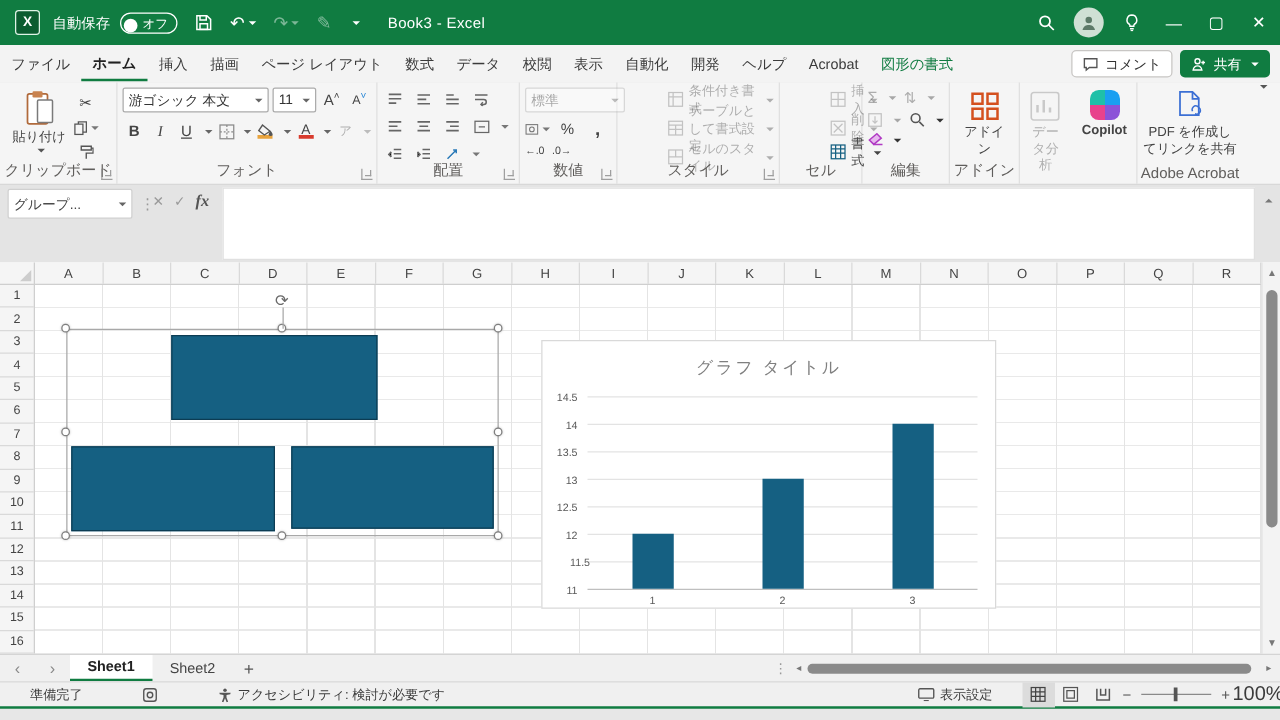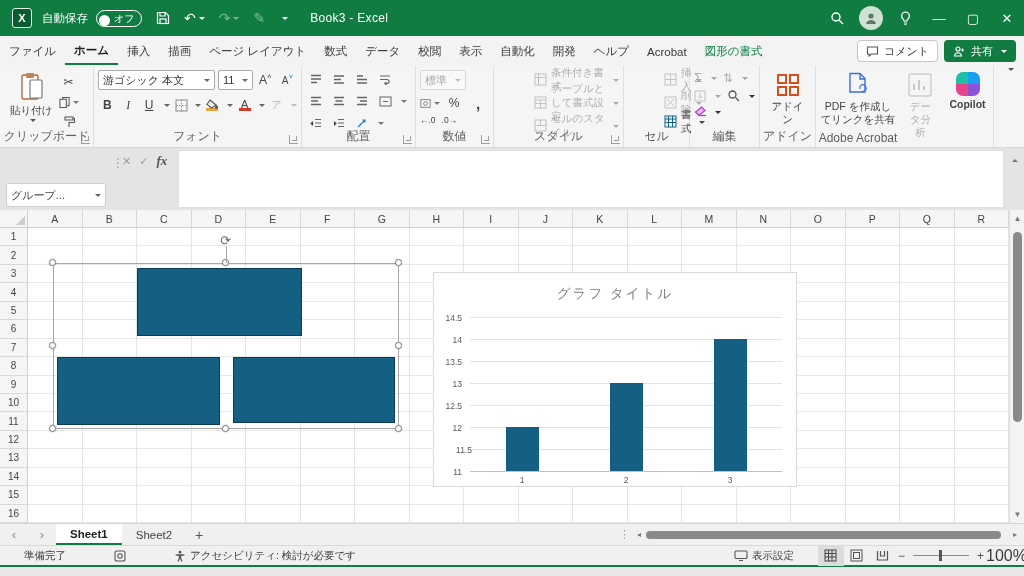--- a/index.html
+++ b/index.html
@@ -46,21 +46,21 @@
   select.rsel, .rsel { background:#fff; border:1px solid #ababab; border-radius:2px; font-size:11px; height:20px; display:flex; align-items:center; padding:0 4px; color:#333; justify-content:space-between; }
   .big-btn { display:flex; flex-direction:column; align-items:center; font-size:10.5px; color:#444; padding:2px 6px; }
   .stack-lbl { font-size:10.5px; margin-top:2px; text-align:center; line-height:1.25; }
   .txtbtn { display:flex; align-items:center; gap:4px; font-size:10.5px; height:19px; color:#444;padding-left:36px; }
   .ico12 { width:13px; height:13px; flex:none; }
   .bars { display:inline-block; }
   .redbar { display:block; height:3px; width:12px; margin-top:-1px; }
 
   
   #fbar { position:absolute; left:0; top:148px; width:1024px; height:62px; background:#e4e4e4; }
-  #namebox { position:absolute; left:6px; top:3px; width:100px; height:24px; background:#fff; border:1px solid #d0d0d0; border-radius:2px; display:flex; align-items:center; font-size:11px; color:#444; padding:0 4px;margin-top:32px; }
+  #namebox { position:absolute; left:6px; top:3px; width:100px; height:24px; background:#fff; border:1px solid #d0d0d0; border-radius:2px; display:flex; align-items:center; font-size:11px; color:#444; padding:0 4px; }
   #namebox .chev { margin-left:auto; color:#666; }
   #fbar-dots { position:absolute; left:112px; top:8px; color:#9a9a9a; font-size:12px; letter-spacing:0; }
   #fx-btns { position:absolute; left:122px; top:5px; display:flex; align-items:center; gap:8px; color:#9a9a9a; font-size:13px; }
   #fx-btns .fx { color:#555; font-style:italic; font-family:"Liberation Serif",serif; font-weight:bold; }
   #finput { position:absolute; left:178px; top:2px; width:826px; height:58px; background:#fff; border:1px solid #e0e0e0; }
   #fbar-collapse { position:absolute; right:6px; top:8px; color:#777; }
 
   
   #sheet { position:absolute; left:0; top:210px; width:1024px; height:313px; background:#fff; }
   #corner { position:absolute; left:0; top:0; width:28px; height:18px; background:#f5f5f5; border-right:1px solid #cfcfcf; border-bottom:1px solid #cfcfcf; }
@@ -360,21 +360,21 @@
             <path d="M2 9L9 2M6.5 2H9v2.5"></path>
           </svg>
         </span>
       <span class="chev" style="color:#777"></span>
     </div>
     <span class="rg-label">配置</span>
     <span class="launcher"></span>
   </div>
 
   <div class="rgroup" style="width:78px">
-    <div class="rsel dim" style="width:46px">
+    <div class="rsel dim" style="width:80px">
       <span>標準</span>
         <span class="chev" style="color:#666"></span>
     </div>
     <div class="rrow" style="gap:4px;margin-top:4px">
       <span class="rbtn mini">
           <svg width="13" height="11" viewBox="0 0 13 11" stroke="#777" stroke-width="1" fill="none">
             <rect x="1" y="1" width="11" height="9"></rect>
             <circle cx="6.5" cy="5.5" r="2.2"></circle>
           </svg>
           <span class="chev" style="color:#777"></span>
@@ -490,46 +490,46 @@
             <rect x="15" y="3" width="8" height="8"></rect>
             <rect x="3" y="15" width="8" height="8"></rect>
             <rect x="15" y="15" width="8" height="8"></rect>
           </g>
         </svg>
       <span class="stack-lbl">アドイン</span>
     </div>
     <span class="rg-label">アドイン</span>
   </div>
 
+  <div class="rgroup" style="width:94px">
+    <div style="display:flex;gap:4px;justify-content:center">
+      <div class="big-btn dim">
+        <svg width="26" height="26" viewBox="0 0 26 26" fill="none" stroke="#8a8a8a" stroke-width="1.3">
+            <rect x="2" y="2" width="22" height="22" rx="2"></rect>
+            <path d="M7 18v-6M12 18V8M17 18v-4" stroke-width="2"></path>
+          </svg>
+        <span class="stack-lbl">データ分析</span>
+      </div>
+      <div class="big-btn">
+        <span style="width:24px;height:24px;border-radius:7px;background:conic-gradient(#1a9ff1 0 25%,#8c52d8 25% 50%,#e8428c 50% 75%,#1fc0a8 75% 100%);display:block"></span>
+        <span class="stack-lbl" style="font-weight:bold">Copilot</span>
+      </div>
+    </div>
+  </div>
+
   <div class="rgroup" style="width:84px;border-right:none">
     <div class="big-btn" style="margin:0 auto">
       <svg width="24" height="26" viewBox="0 0 24 26" fill="none" stroke="#3b6fd4" stroke-width="1.4">
           <path d="M4 1.5h10l5 5V20H4z"></path>
           <path d="M14 1.5V7h5"></path>
           <path d="M14 17a3 3 0 0 1 4-4l2 2a3 3 0 0 1-4 4" stroke-width="1.2"></path>
         </svg>
       <span class="stack-lbl" style="width:76px">PDF を作成してリンクを共有</span>
     </div>
     <span class="rg-label">Adobe Acrobat</span>
-  </div>
-
-  <div class="rgroup" style="width:94px">
-    <div style="display:flex;gap:4px;justify-content:center">
-      <div class="big-btn dim">
-        <svg width="26" height="26" viewBox="0 0 26 26" fill="none" stroke="#8a8a8a" stroke-width="1.3">
-            <rect x="2" y="2" width="22" height="22" rx="2"></rect>
-            <path d="M7 18v-6M12 18V8M17 18v-4" stroke-width="2"></path>
-          </svg>
-        <span class="stack-lbl">データ分析</span>
-      </div>
-      <div class="big-btn">
-        <span style="width:24px;height:24px;border-radius:7px;background:conic-gradient(#1a9ff1 0 25%,#8c52d8 25% 50%,#e8428c 50% 75%,#1fc0a8 75% 100%);display:block"></span>
-        <span class="stack-lbl" style="font-weight:bold">Copilot</span>
-      </div>
-    </div>
   </div>
 
   <span class="chev" style="position:absolute;right:10px;bottom:8px;color:#555"></span>
 </div>
 
 <div id="fbar">
   <div id="namebox">
     <span>グループ...</span>
       <span class="chev"></span>
   </div>

